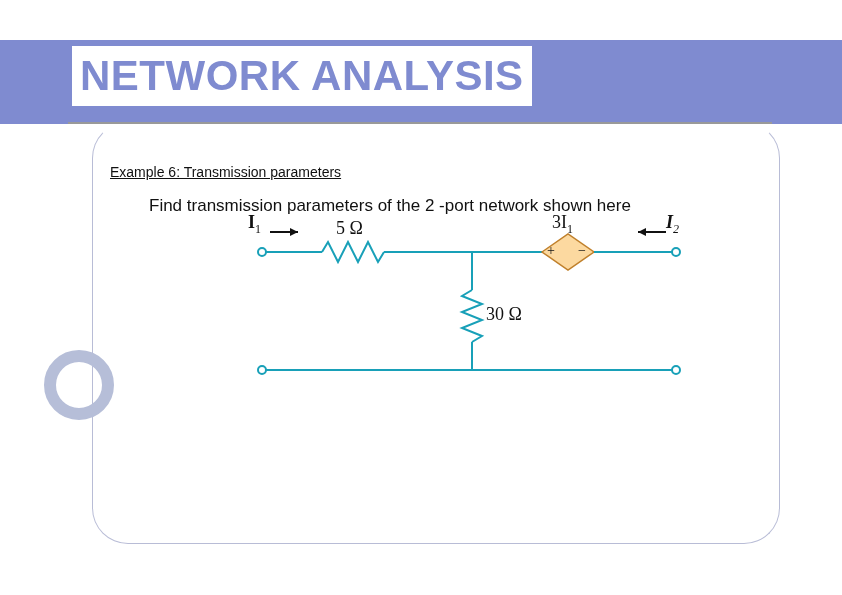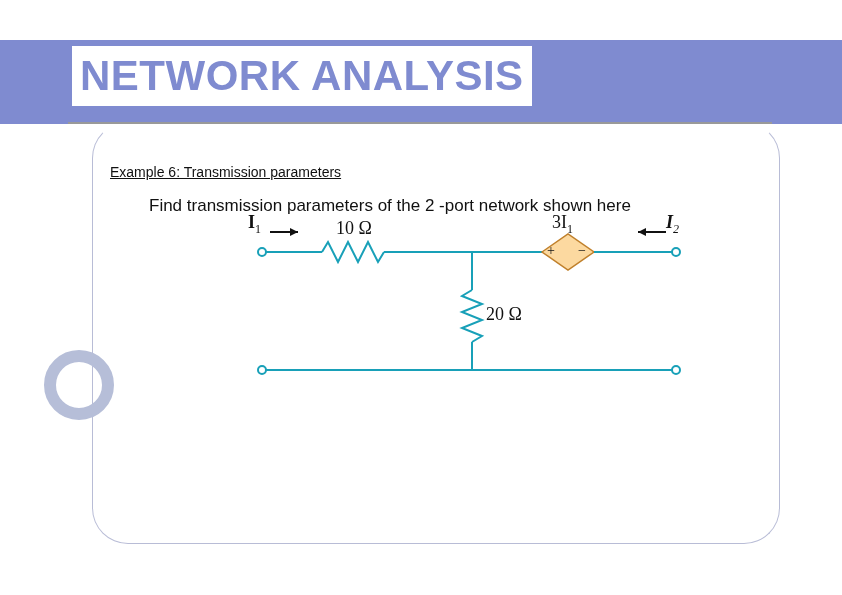--- a/index.html
+++ b/index.html
@@ -63,19 +63,19 @@
 
       <line x1="24" y1="12" x2="52" y2="12" stroke="#111" stroke-width="2"></line>
       <polygon points="52,12 44,8 44,16" fill="#111"></polygon>
 
       <line x1="420" y1="12" x2="392" y2="12" stroke="#111" stroke-width="2"></line>
       <polygon points="392,12 400,8 400,16" fill="#111"></polygon>
     </svg>
     
     <span class="lbl" style="left:2px;top:-8px;"><b>I</b><span class="sub">1</span></span>
     <span class="lbl" style="left:420px;top:-8px;font-style:italic;"><b>I</b><span class="sub">2</span></span>
-    <span class="lbl" style="left:90px;top:-2px;">10 Ω</span>
-    <span class="lbl" style="left:240px;top:84px;">20 Ω</span>
+    <span class="lbl" style="left:90px;top:-2px;">5 Ω</span>
+    <span class="lbl" style="left:240px;top:84px;">30 Ω</span>
     <span class="lbl" style="left:306px;top:-8px;">3I<span class="sub">1</span></span>
     <span class="lbl" style="left:301px;top:23px;font-size:14px;">+</span>
     <span class="lbl" style="left:332px;top:23px;font-size:14px;">−</span>
   </div>
 </div>
 
 </body></html>

